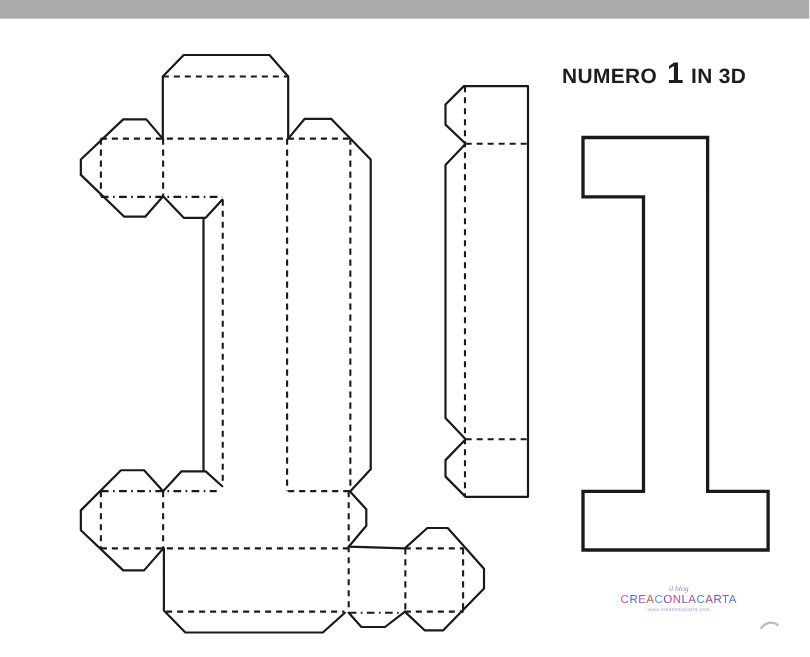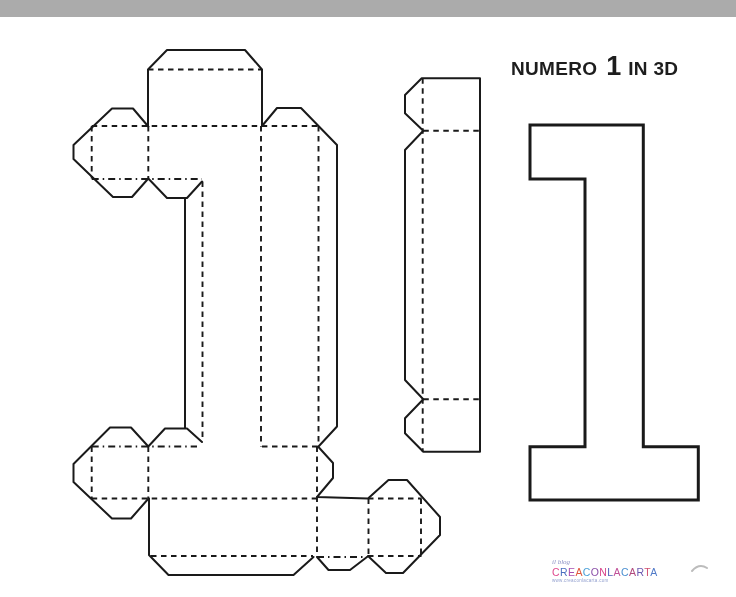--- a/index.html
+++ b/index.html
@@ -15,21 +15,21 @@
   .fold{fill:none;stroke:var(--line,#1a1a1a);stroke-width:1.9;stroke-dasharray:5.5,4.5;stroke-linecap:butt;}
   .fold2{fill:none;stroke:var(--line,#1a1a1a);stroke-width:1.9;stroke-dasharray:7,4,1.5,4;stroke-linecap:butt;}
   .glare{fill:none;stroke:#bcbcbc;stroke-width:2;stroke-linecap:round;}
   .title{
     position:absolute;left:511px;top:51px;white-space:nowrap;
     color:#1d1d1d;font-weight:bold;
   }
   .title .t-word{font-size:19px;letter-spacing:.3px;vertical-align:baseline;}
   .title .t-num{font-size:27px;margin:0 7px 0 9px;vertical-align:baseline;}
   .wm{
-    position:absolute;left:552px;top:559px;width:130px;line-height:1;
+    position:absolute;left:552px;top:532px;width:130px;text-align:center;line-height:1;
   }
   .wm-script{font-family:"Liberation Serif",serif;font-style:italic;font-size:7px;color:#8b90c4;margin-bottom:1px;}
   .wm-main{font-size:10.5px;font-weight:normal;letter-spacing:.4px;margin:1px 0 1px 0;
     text-shadow:0 0 1px #ffffff, 0 0 1px #ffffff;}
   .wm-tag{font-size:4.5px;color:#93a0cf;letter-spacing:.3px;}
 </style>
 </head>
 <body>
 
 <div id="screen" style="--bg: #ffffff; --topbar: #ababab; --line: #1a1a1a;">

